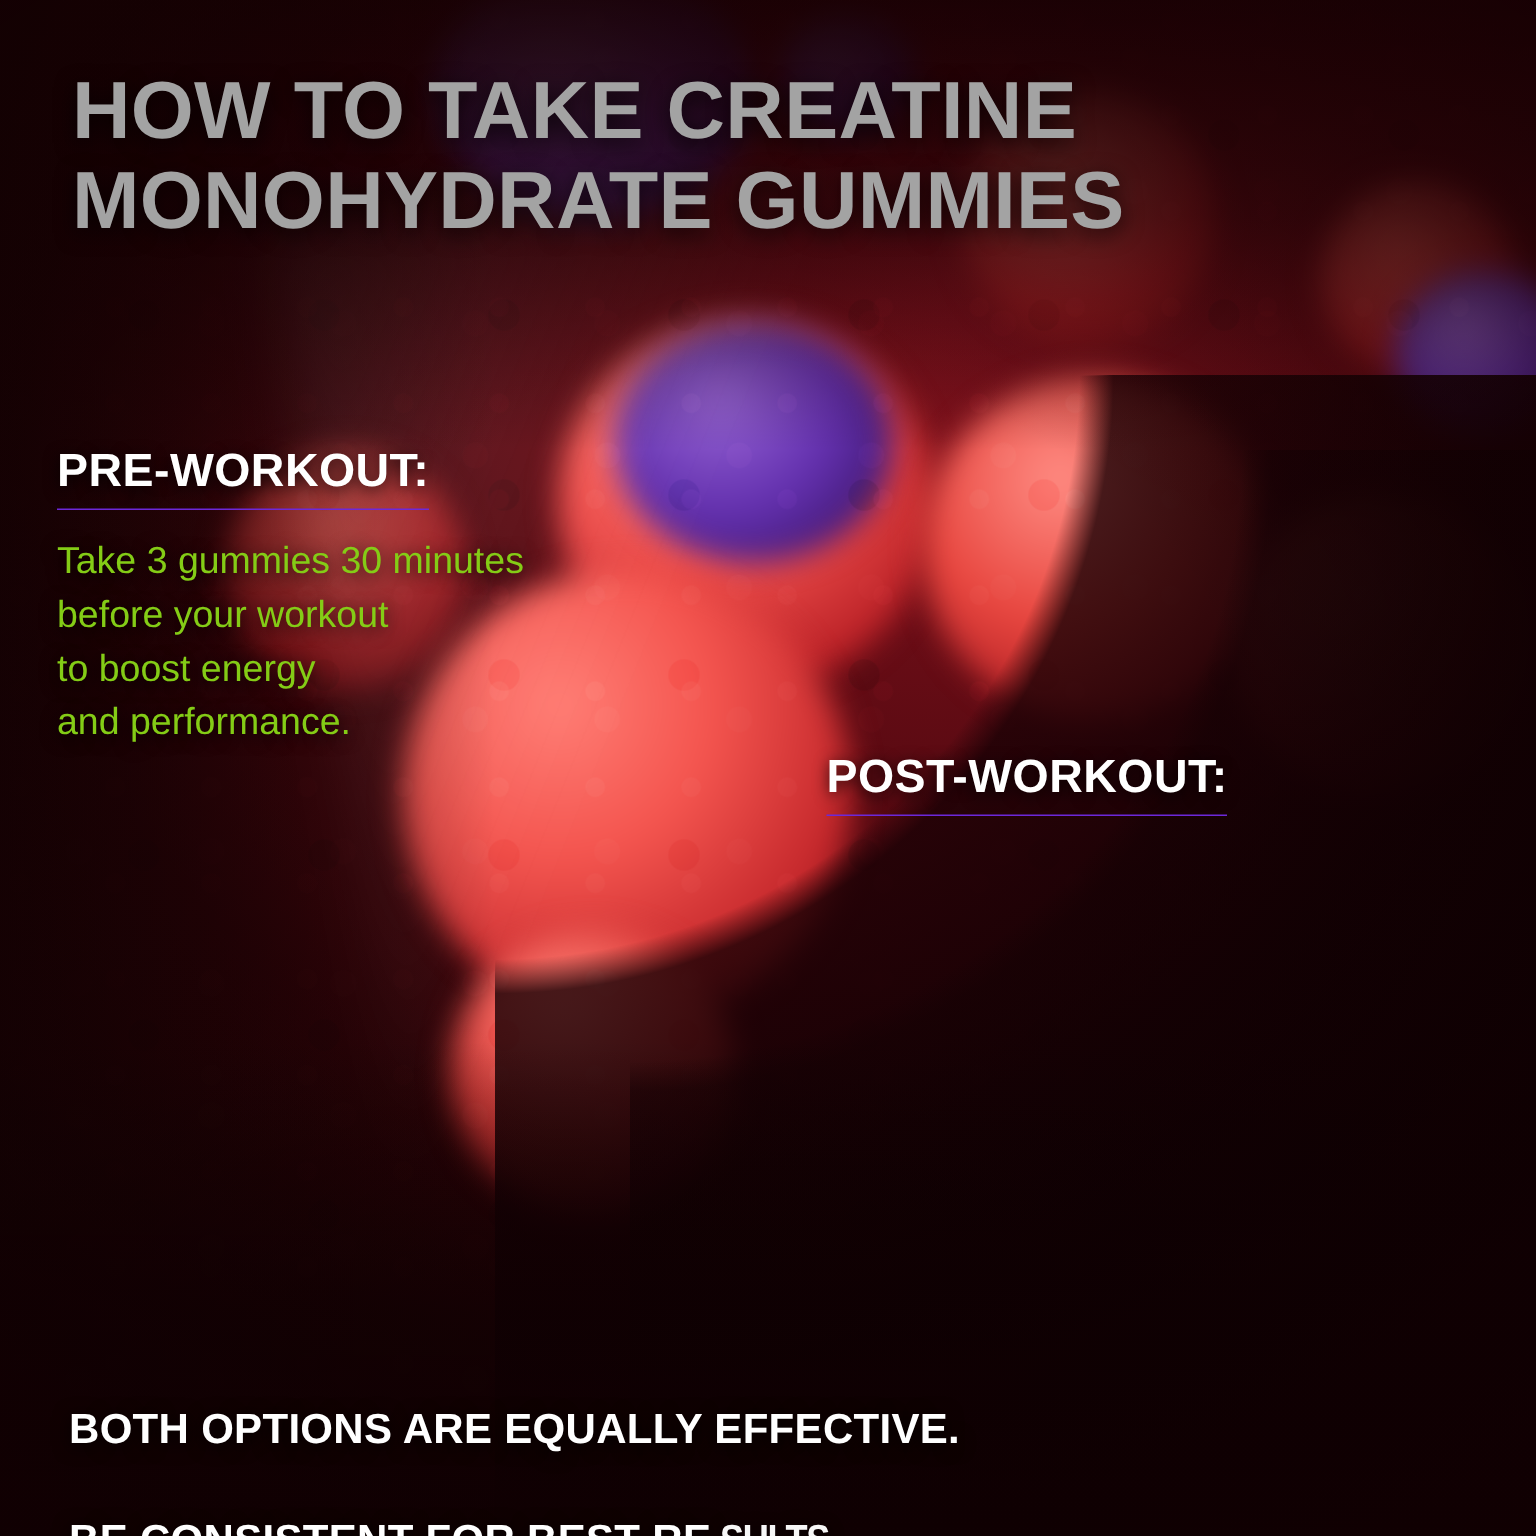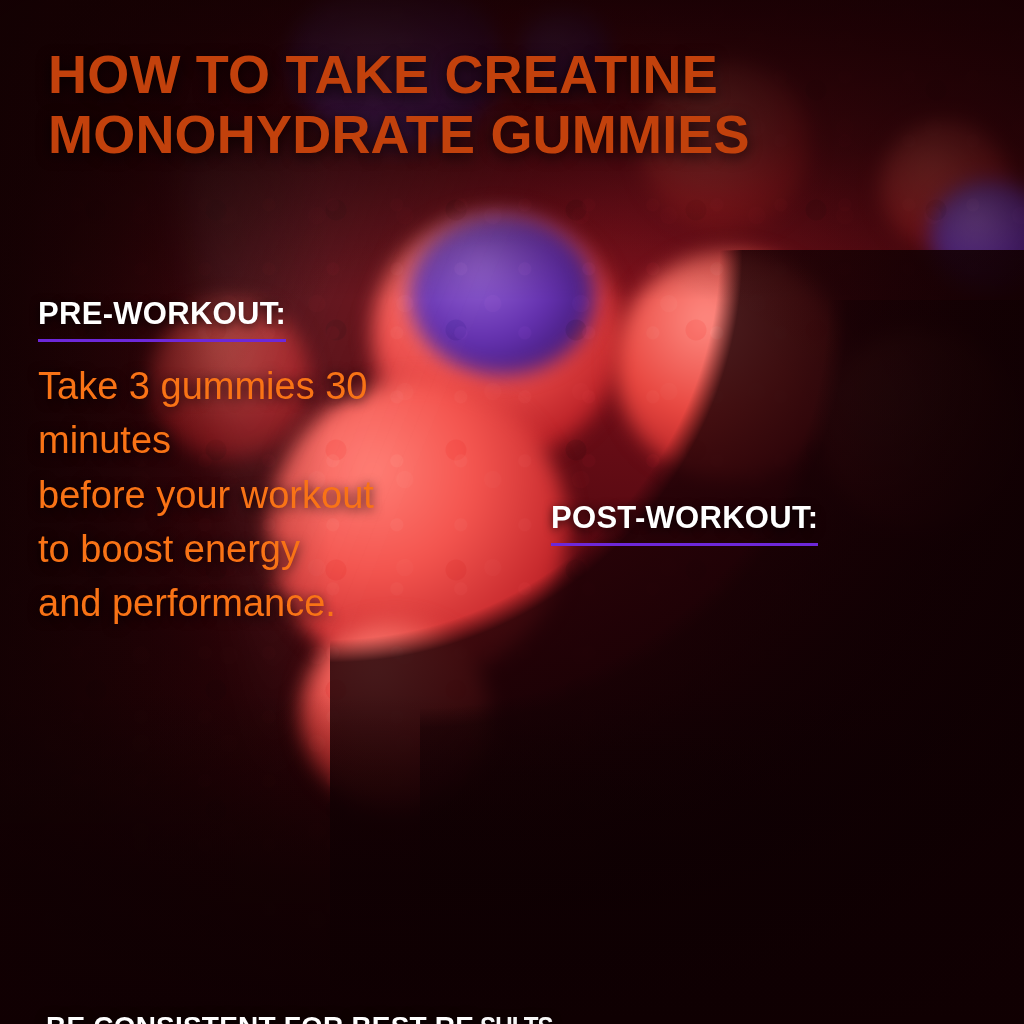--- a/index.html
+++ b/index.html
@@ -129,44 +129,44 @@
   .headline {
     position: absolute;
     left: 48px;
     top: 44px;
     width: 900px;
     font-size: 54px;
     line-height: 1.12;
     font-weight: 700;
     letter-spacing: 0.2px;
     text-transform: uppercase;
-    color: #c2410c;
+    color: #a3a3a3;
     text-shadow: 0 3px 14px rgba(0,0,0,0.75);
   }
 
   .block { position: absolute; }
 
   .block-label {
     font-size: 31px;
     font-weight: 700;
     letter-spacing: 0.3px;
     text-transform: uppercase;
     color: #ffffff;
     display: inline-block;
     padding-bottom: 7px;
-    border-bottom: 3px solid #6d28d9;
+    border-bottom: 1px solid #6d28d9;
     text-shadow: 0 2px 10px rgba(0,0,0,0.8);
   }
 
   .block-body {
     margin-top: 17px;
-    font-size: 38px;
+    font-size: 25px;
     line-height: 1.43;
     font-weight: 400;
-    color: #f97316;
+    color: #84cc16;
     text-shadow: 0 2px 12px rgba(0,0,0,0.85);
     white-space: pre-line;
   }
 
   .block-pre { left: 38px; top: 296px; width: 470px; }
   .block-post { left: 551px; top: 500px; width: 460px; text-decoration: underline; }
 
   .footer {
     position: absolute;
     left: 46px;
@@ -229,18 +229,18 @@
 before your workout
 to boost energy
 and performance.</div>
     </div>
 
     <div class="block block-post">
       <div class="block-label">POST-WORKOUT:</div>
     </div>
 
     <div class="footer">
-      <br>
+      <span>BOTH OPTIONS ARE EQUALLY EFFECTIVE.</span><br>
       <span>BE CONSISTENT FOR BEST RE</span><span class="glitch">SULTS</span>
     </div>
 
   </div>
 </div>
 
 </body></html>

